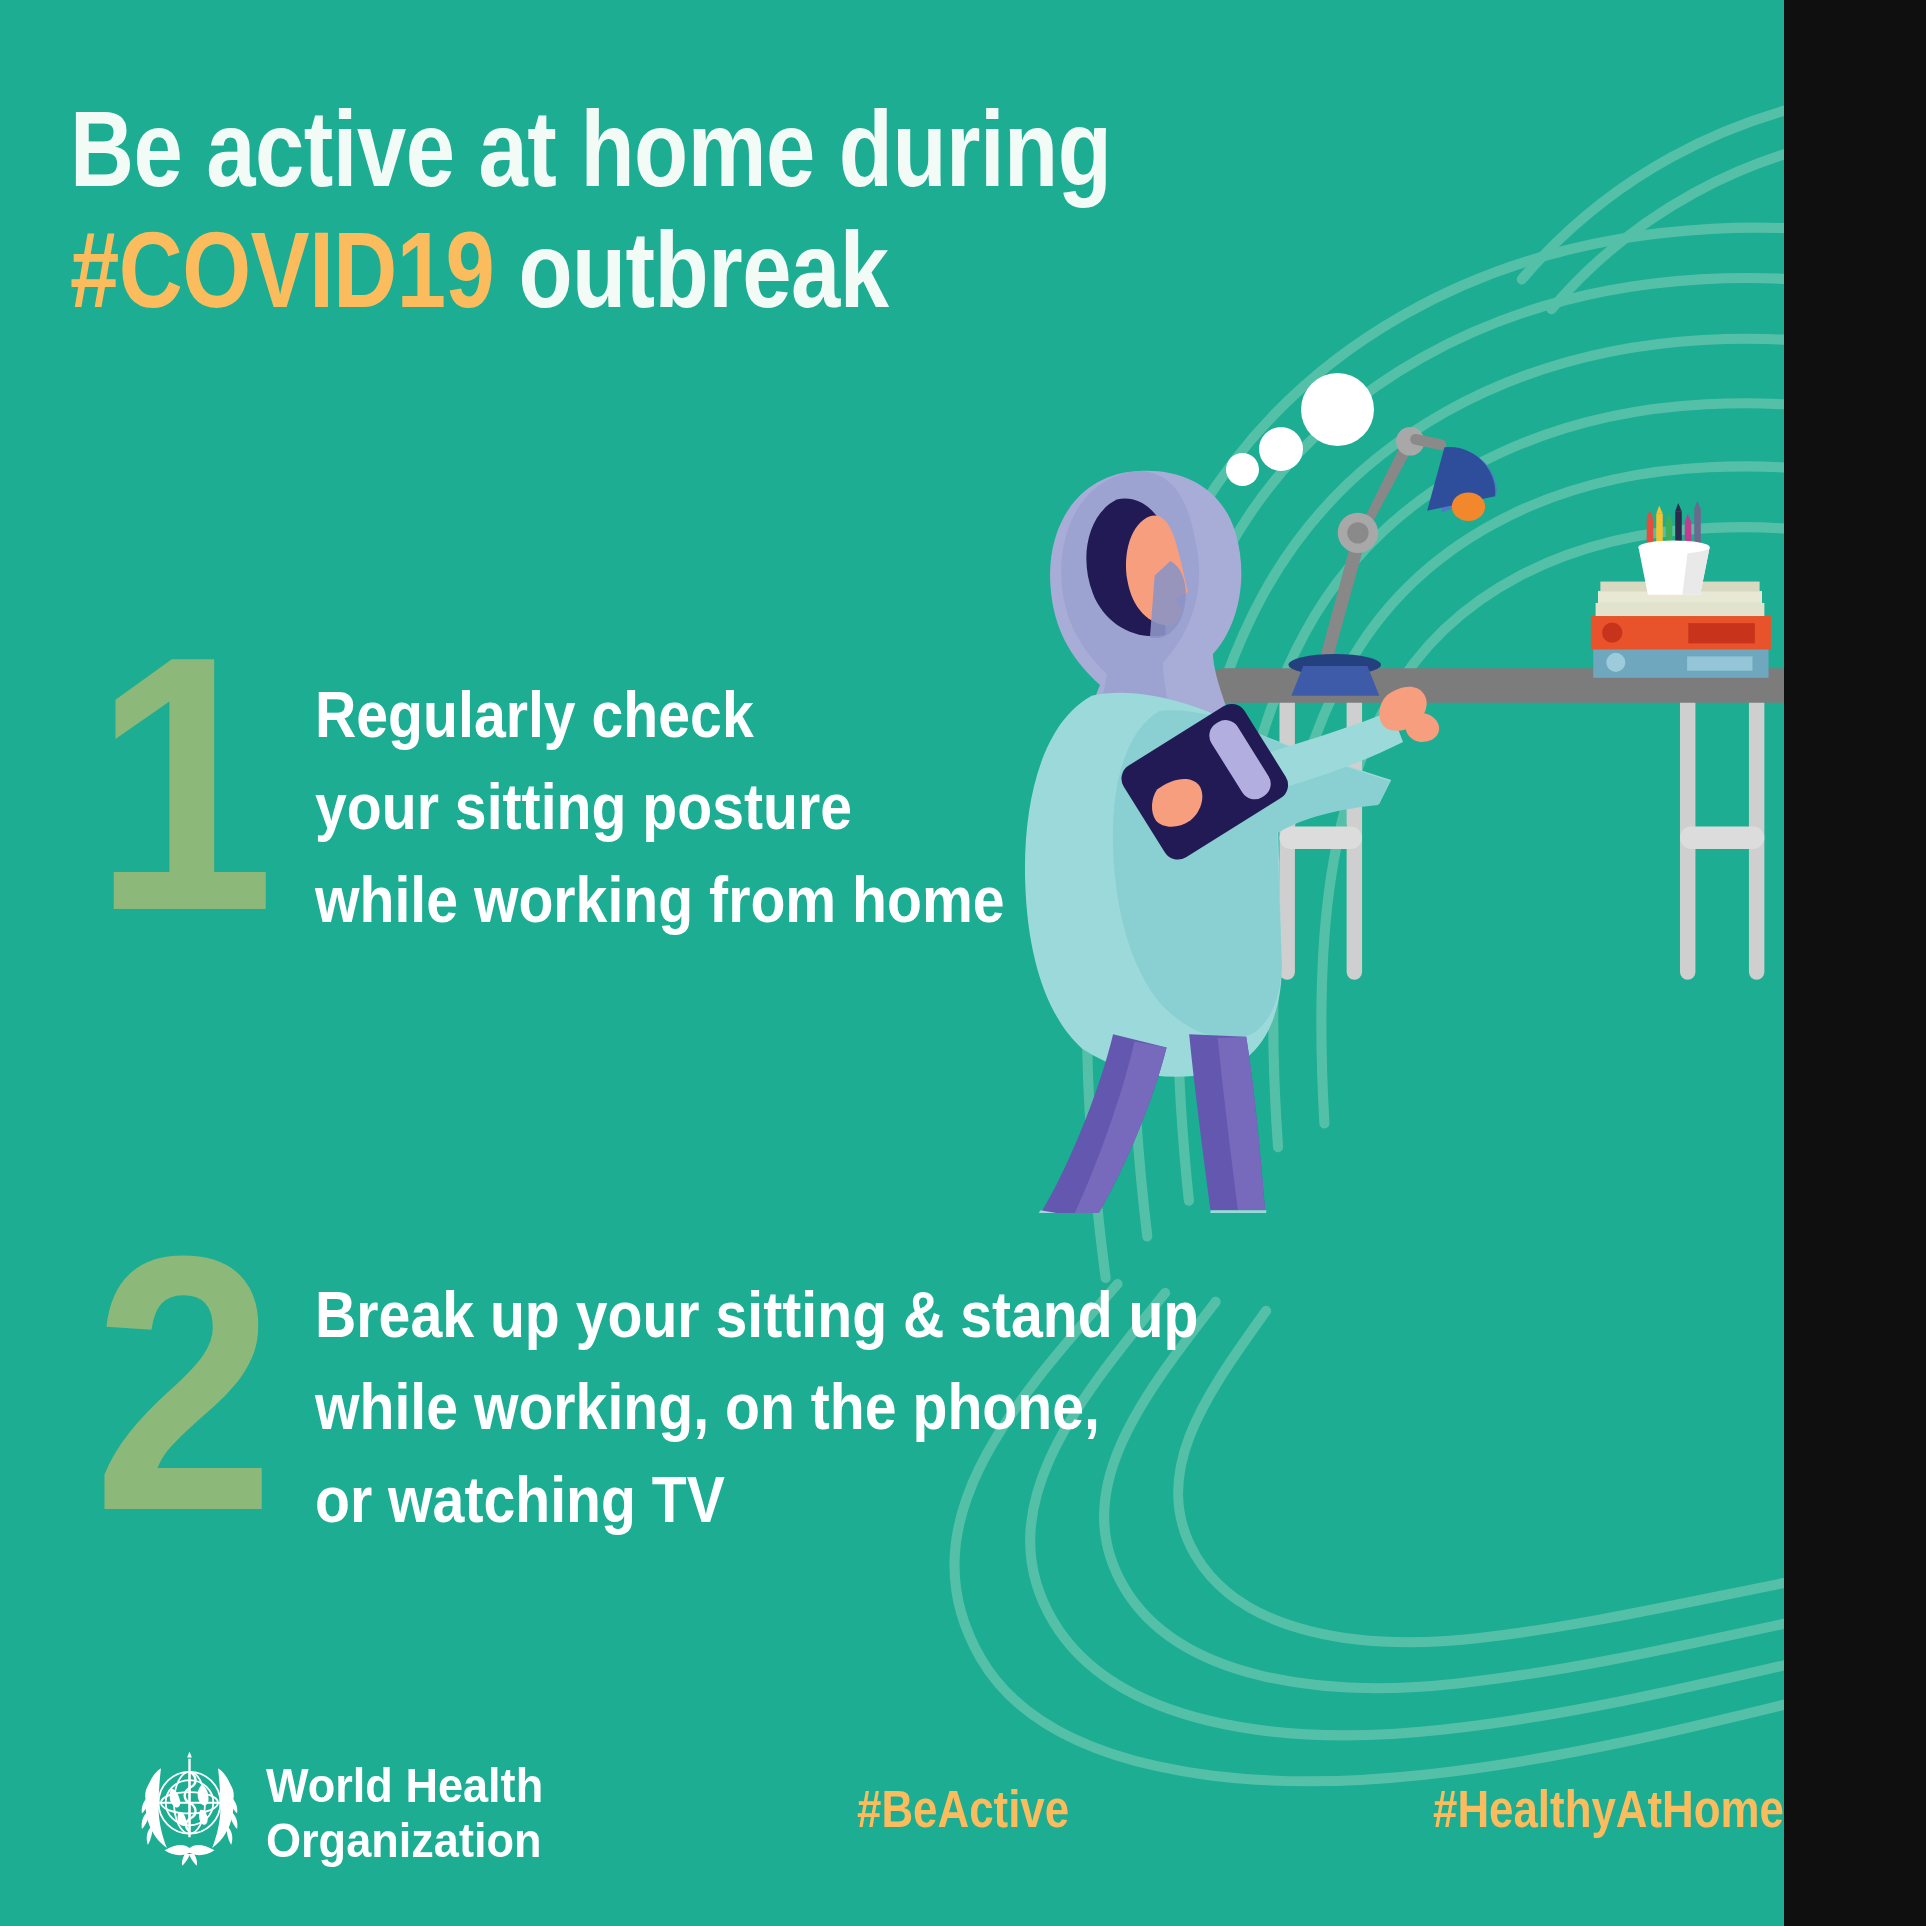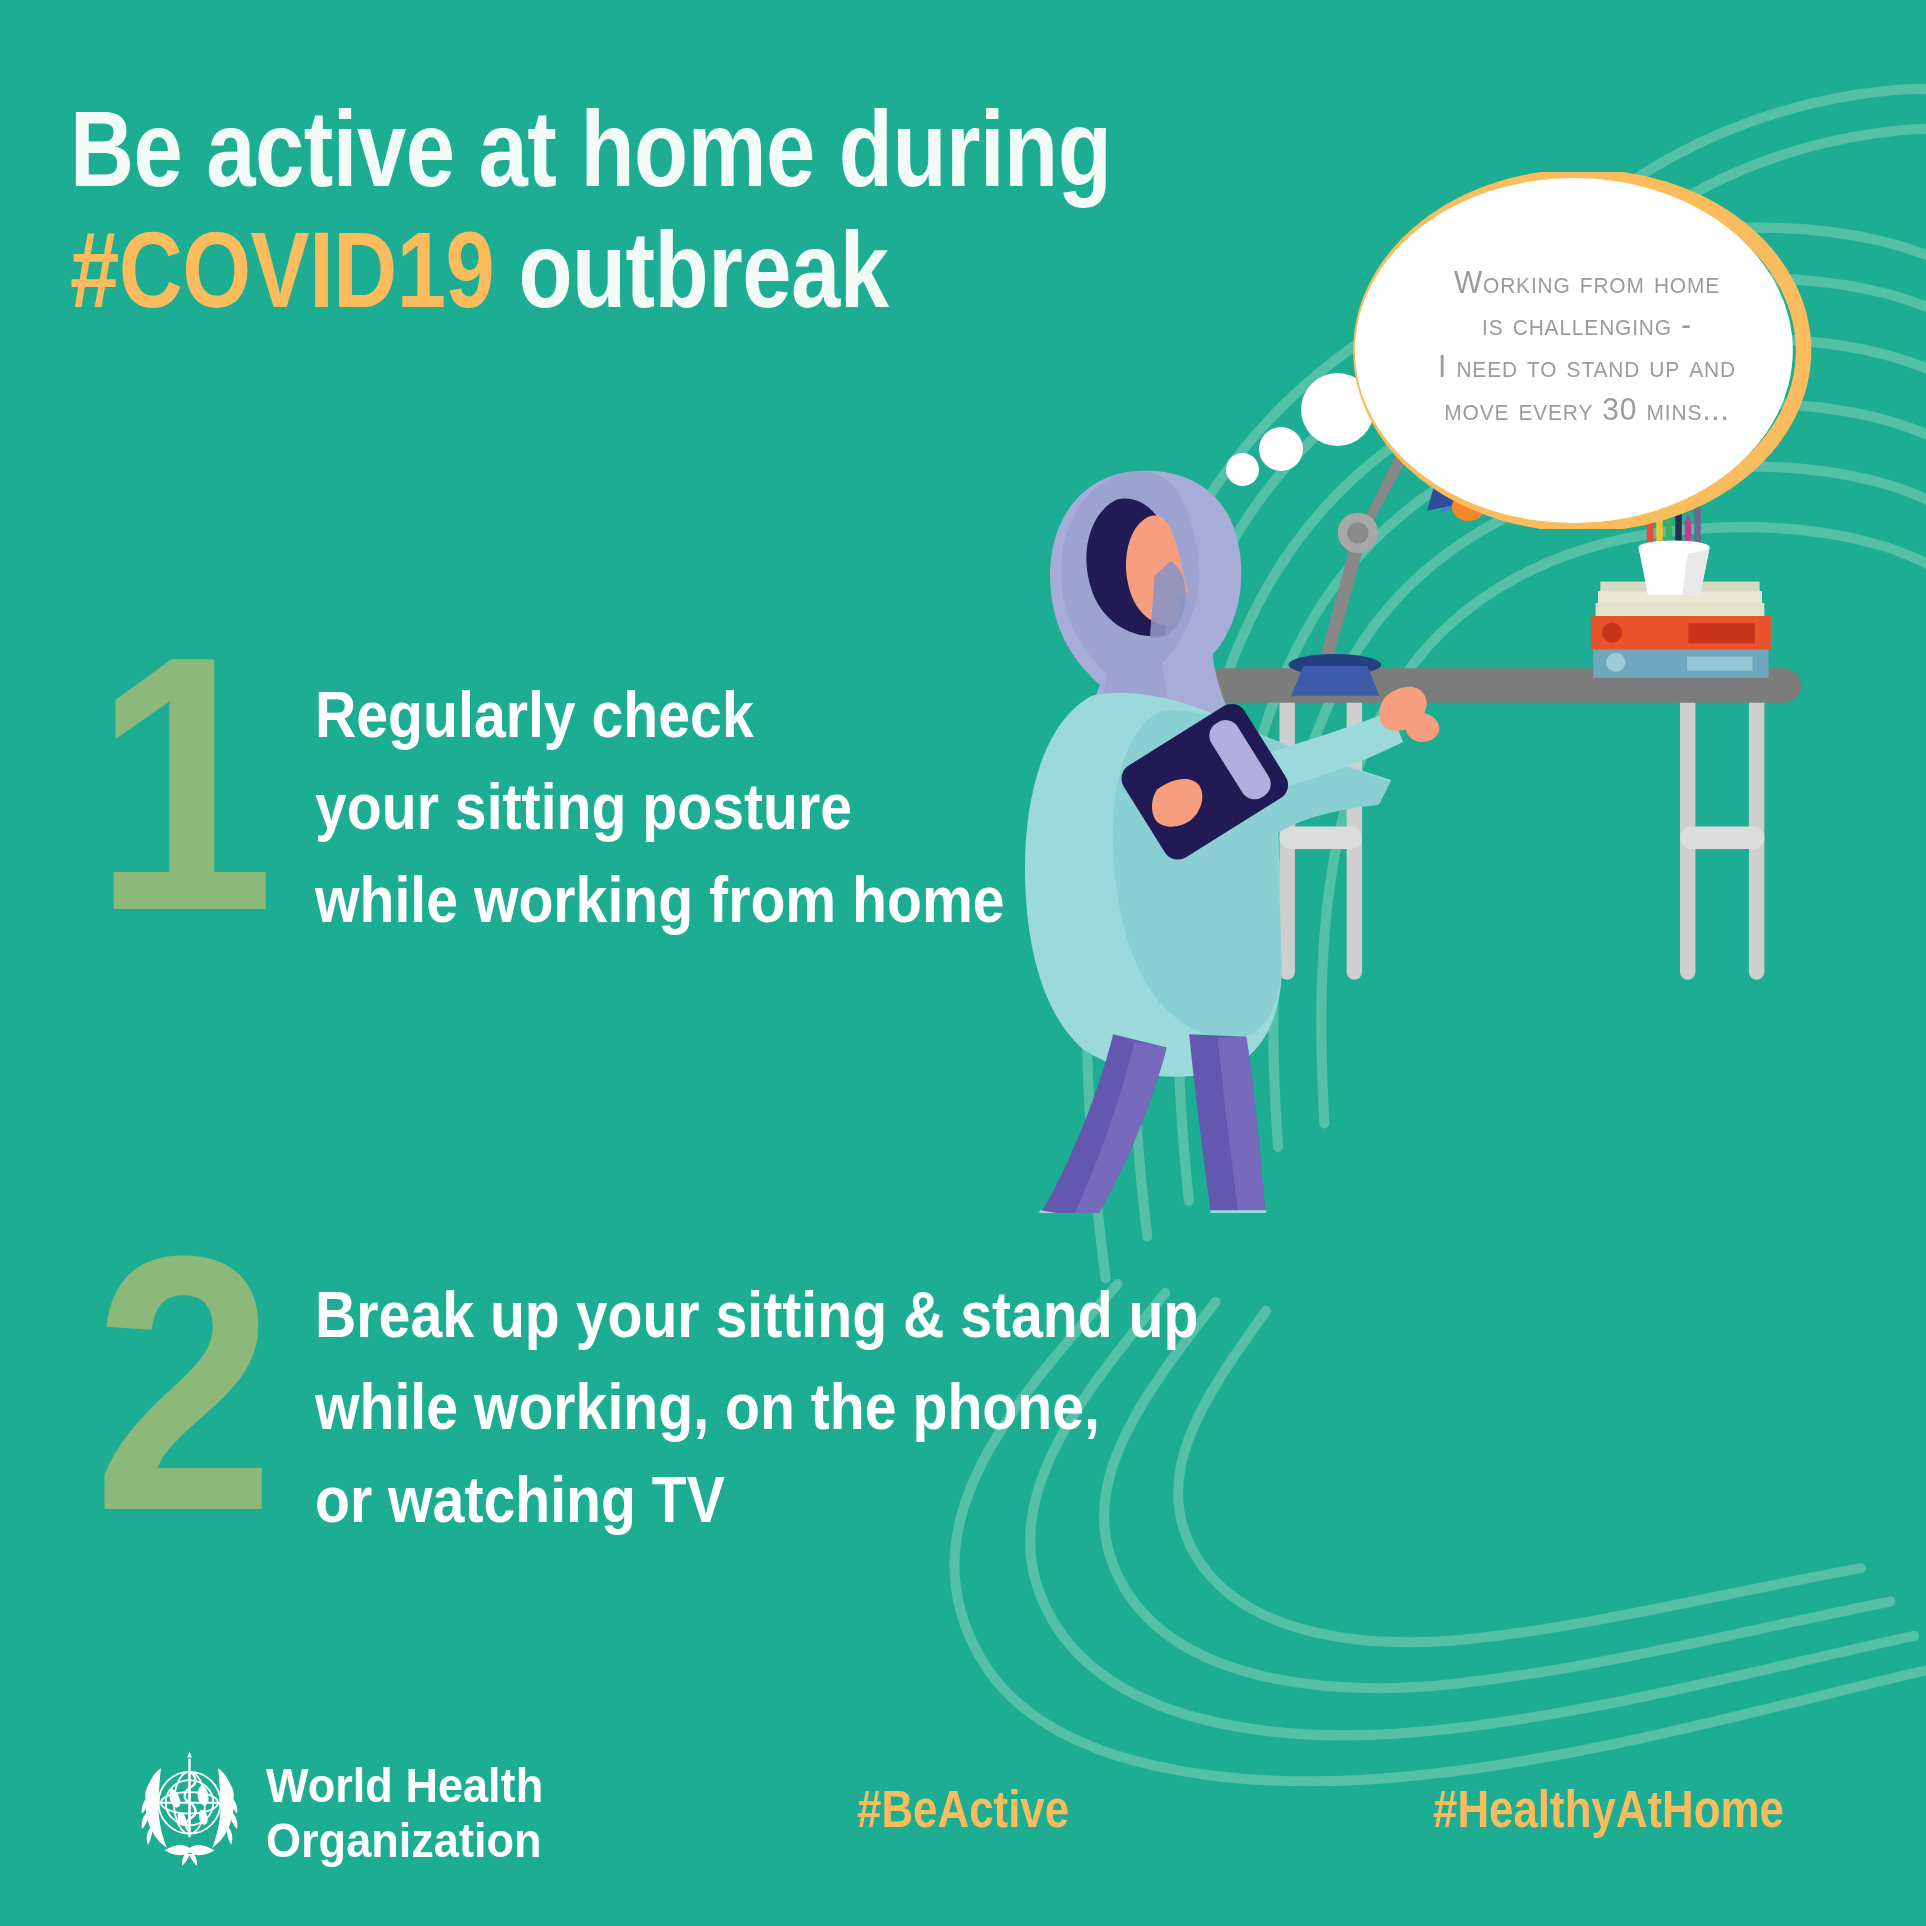--- a/index.html
+++ b/index.html
@@ -1,20 +1,20 @@
 <!DOCTYPE html>
 <html style="font-size:9.5px"><head>
 <meta charset="utf-8">
 <style>
   html,body{margin:0;padding:0;background:#0f0f0f;}
   *{box-sizing:border-box;}
 
   .poster{
     position:relative;
-    width:1926px;height:1926px;
+    width:1784px;height:1926px;
     background:#1CAD92;
     overflow:hidden;
     font-family:"Liberation Sans", sans-serif;
   }
 
   
   .bg-swirls{position:absolute;inset:0;z-index:0;pointer-events:none;}
 
   
   .header{position:absolute;left:70px;top:89px;z-index:6;}
@@ -130,32 +130,20 @@
 
   <div class="header">
     <div class="title-line">Be active at home during</div>
     <div class="title-line"><span class="hash-covid">#COVID19</span><span> outbreak</span></div>
   </div>
 
   <div class="dot" style="left:1226px;top:453px;width:33px;height:33px;"></div>
   <div class="dot" style="left:1259px;top:427px;width:44px;height:44px;"></div>
   <div class="dot" style="left:1301px;top:373px;width:73px;height:73px;"></div>
 
-  <div class="bubble-wrap">
-    <svg viewBox="0 0 790 600" width="470" height="357" style="position:absolute;inset:0;">
-      <ellipse cx="392" cy="300" rx="372" ry="292" fill="none" stroke="#FBBC5E" stroke-width="26"></ellipse>
-      <ellipse cx="378" cy="300" rx="368" ry="290" fill="#FFFFFF"></ellipse>
-    </svg>
-    <div class="bubble-text">
-      <span>Working from home</span>
-      <span>is challenging -</span>
-      <span>I need to stand up and</span>
-      <span>move every 30 mins...</span>
-    </div>
-  </div>
 
   <svg class="illustration" viewBox="0 0 1560 1340" width="927" height="797">
 
     <g>
       <rect x="472" y="470" width="26" height="478" fill="#CFCFCF" rx="13"></rect>
       <rect x="585" y="470" width="26" height="478" fill="#CFCFCF" rx="13"></rect>
       <rect x="472" y="690" width="139" height="38" fill="#DCDCDC" rx="19"></rect>
       <rect x="1146" y="470" width="26" height="478" fill="#CFCFCF" rx="13"></rect>
       <rect x="1262" y="470" width="26" height="478" fill="#CFCFCF" rx="13"></rect>
       <rect x="1146" y="690" width="142" height="38" fill="#DCDCDC" rx="19"></rect>

